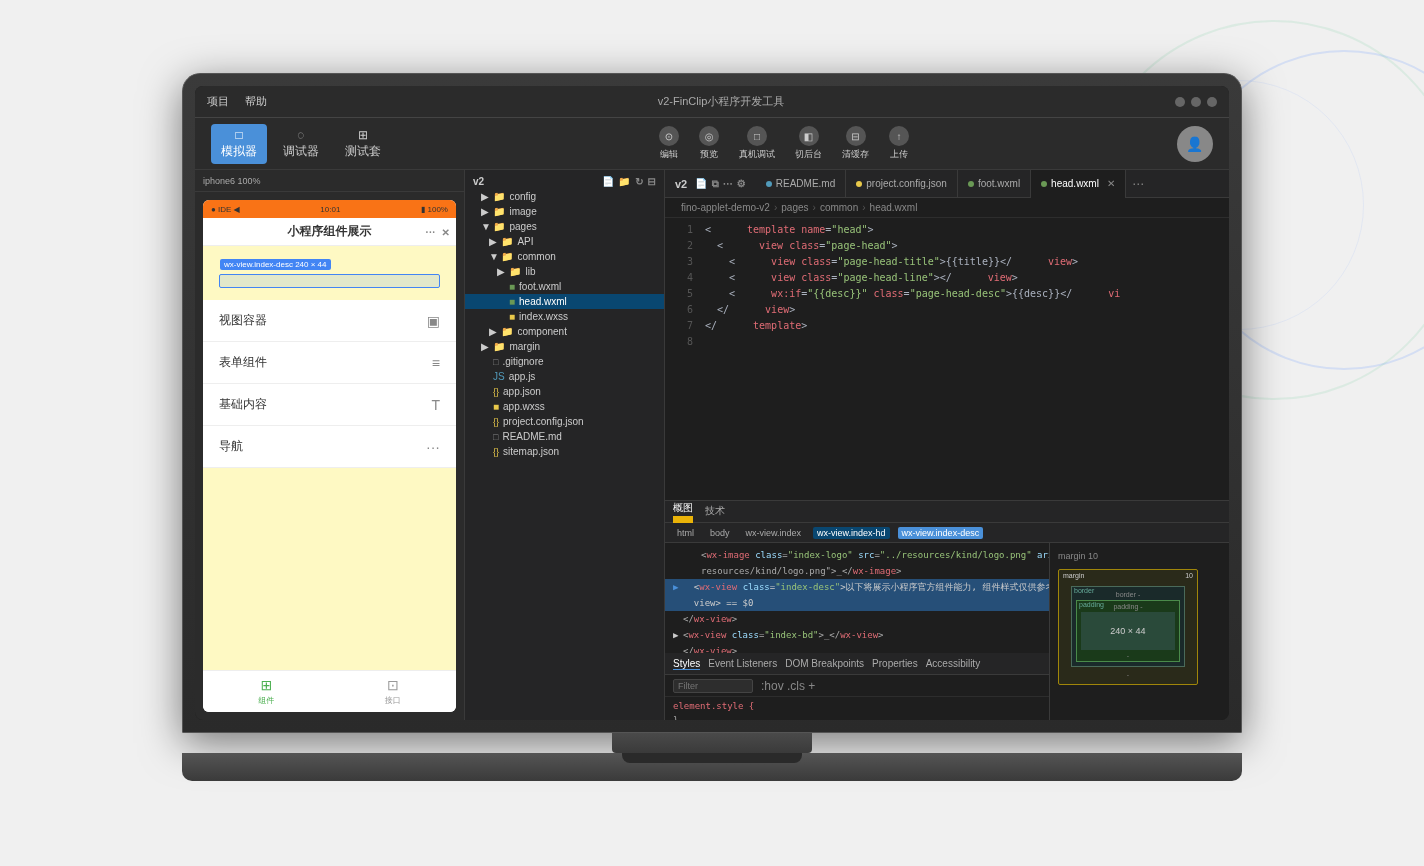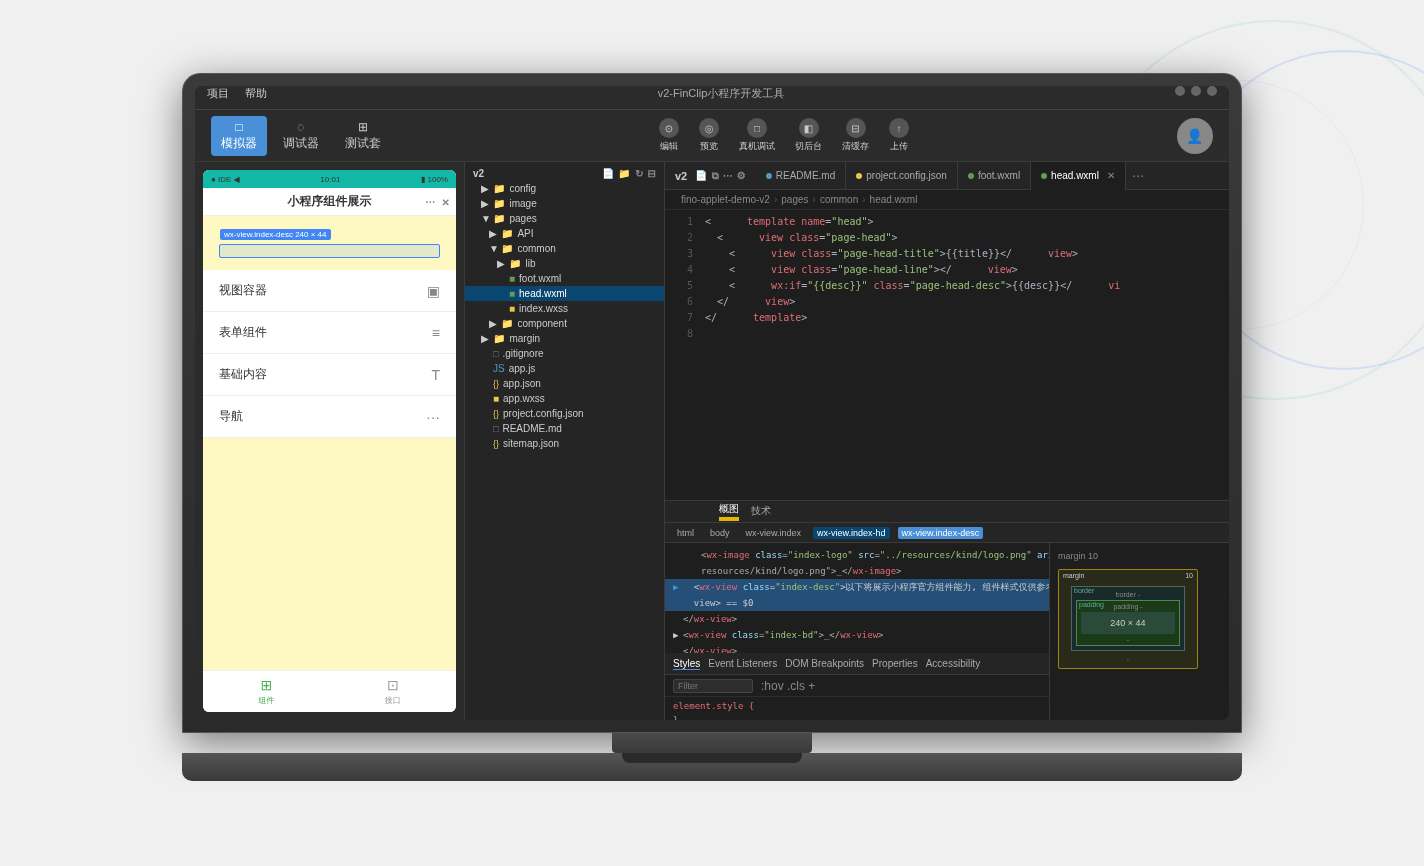--- a/index.html
+++ b/index.html
@@ -106,23 +106,23 @@
       display: flex;
       flex-direction: column;
       height: 100%;
       font-size: 11px;
       color: #ccc;
     }
 
     
     .menu-bar {
       background: #2b2b2b;
-      height: 24px;
-      display: flex;
-      align-items: flex-start;
+      height: 32px;
+      display: flex;
+      align-items: center;
       padding: 0 12px;
       gap: 16px;
       border-bottom: 1px solid #444;
       flex-shrink: 0;
     }
     .menu-bar span {
       font-size: 11px;
       color: #ccc;
       cursor: pointer;
     }
@@ -410,22 +410,21 @@
       background: #252526;
     }
     .bottom-tab {
       font-size: 10px;
       color: #aaa;
       cursor: pointer;
       padding-bottom: 1px;
     }
     .bottom-tab.active {
       color: white;
-      border-bottom: 4px solid #eab308;
-      margin-left: 46px;
+      border-bottom: 7px solid #eab308;
     }
     .bottom-content {
       flex: 1;
       display: flex;
       overflow: hidden;
     }
     .bottom-code {
       flex: 1;
       overflow-y: auto;
       padding: 4px 0;
@@ -548,21 +547,21 @@
     .sim-screen {
       flex: 1;
       background: white;
       margin: 8px;
       border-radius: 6px;
       overflow: hidden;
       display: flex;
       flex-direction: column;
     }
     .sim-status-bar {
-      background: #14b8a6;
+      background: #f97316;
       height: 18px;
       display: flex;
       align-items: center;
       justify-content: space-between;
       padding: 0 8px;
       font-size: 8px;
       color: #333;
     }
     .sim-title-bar {
       background: white;
@@ -719,20 +718,25 @@
                 <span class="act-label">上传</span>
               </div>
             </div>
           </div>
           <div class="avatar-area">👤</div>
         </div>
 
         <div class="main-content">
 
           <div class="simulator-panel">
+            <div class="sim-header">
+              <span>iphone6</span>
+              <span>&nbsp;</span>
+              <span>100%</span>
+            </div>
             <div class="sim-screen">
 
               <div class="sim-status-bar">
                 <span>● IDE ◀</span>
                 <span>10:01</span>
                 <span>▮ 100%</span>
               </div>
 
               <div class="sim-title-bar">
                 <span>小程序组件展示</span>
@@ -1042,21 +1046,21 @@
                     </div>
                     <div style="position:relative;padding:6px;background:#2a2a1a;border:1px solid #a0860a;border-radius:2px;width:140px;">
                       <div style="font-size:7px;color:#ccc;position:absolute;top:2px;left:4px">margin</div>
                       <div style="font-size:7px;color:#ccc;position:absolute;top:2px;right:4px">10</div>
                       <div style="margin:10px 6px 4px;padding:4px;background:#1a2a2a;border:1px solid #4a6a5a;position:relative">
                         <div style="font-size:7px;color:#6a9;position:absolute;top:0;left:2px">border</div>
                         <div style="font-size:7px;color:#888;text-align:center;margin-bottom:2px">border  -</div>
                         <div style="padding:2px 4px;background:#1a3a1a;border:1px solid #4a8a4a;position:relative">
                           <div style="font-size:7px;color:#6a9;position:absolute;top:0;left:2px">padding</div>
                           <div style="font-size:7px;color:#888;text-align:center;margin-bottom:2px">padding  -</div>
-                          <div style="background:#2a4a3a;text-align:center;padding:6px 2px;font-size:9px;color:#ccc">240 × 44</div>
+                          <div style="background:#2a4a3a;text-align:center;padding:14px 2px;font-size:9px;color:#ccc">240 × 44</div>
                           <div style="font-size:7px;color:#888;text-align:center;margin-top:2px">-</div>
                         </div>
                       </div>
                       <div style="font-size:7px;color:#888;text-align:center">-</div>
                     </div>
                   </div>
                 </div>
               </div>
 
             </div>

